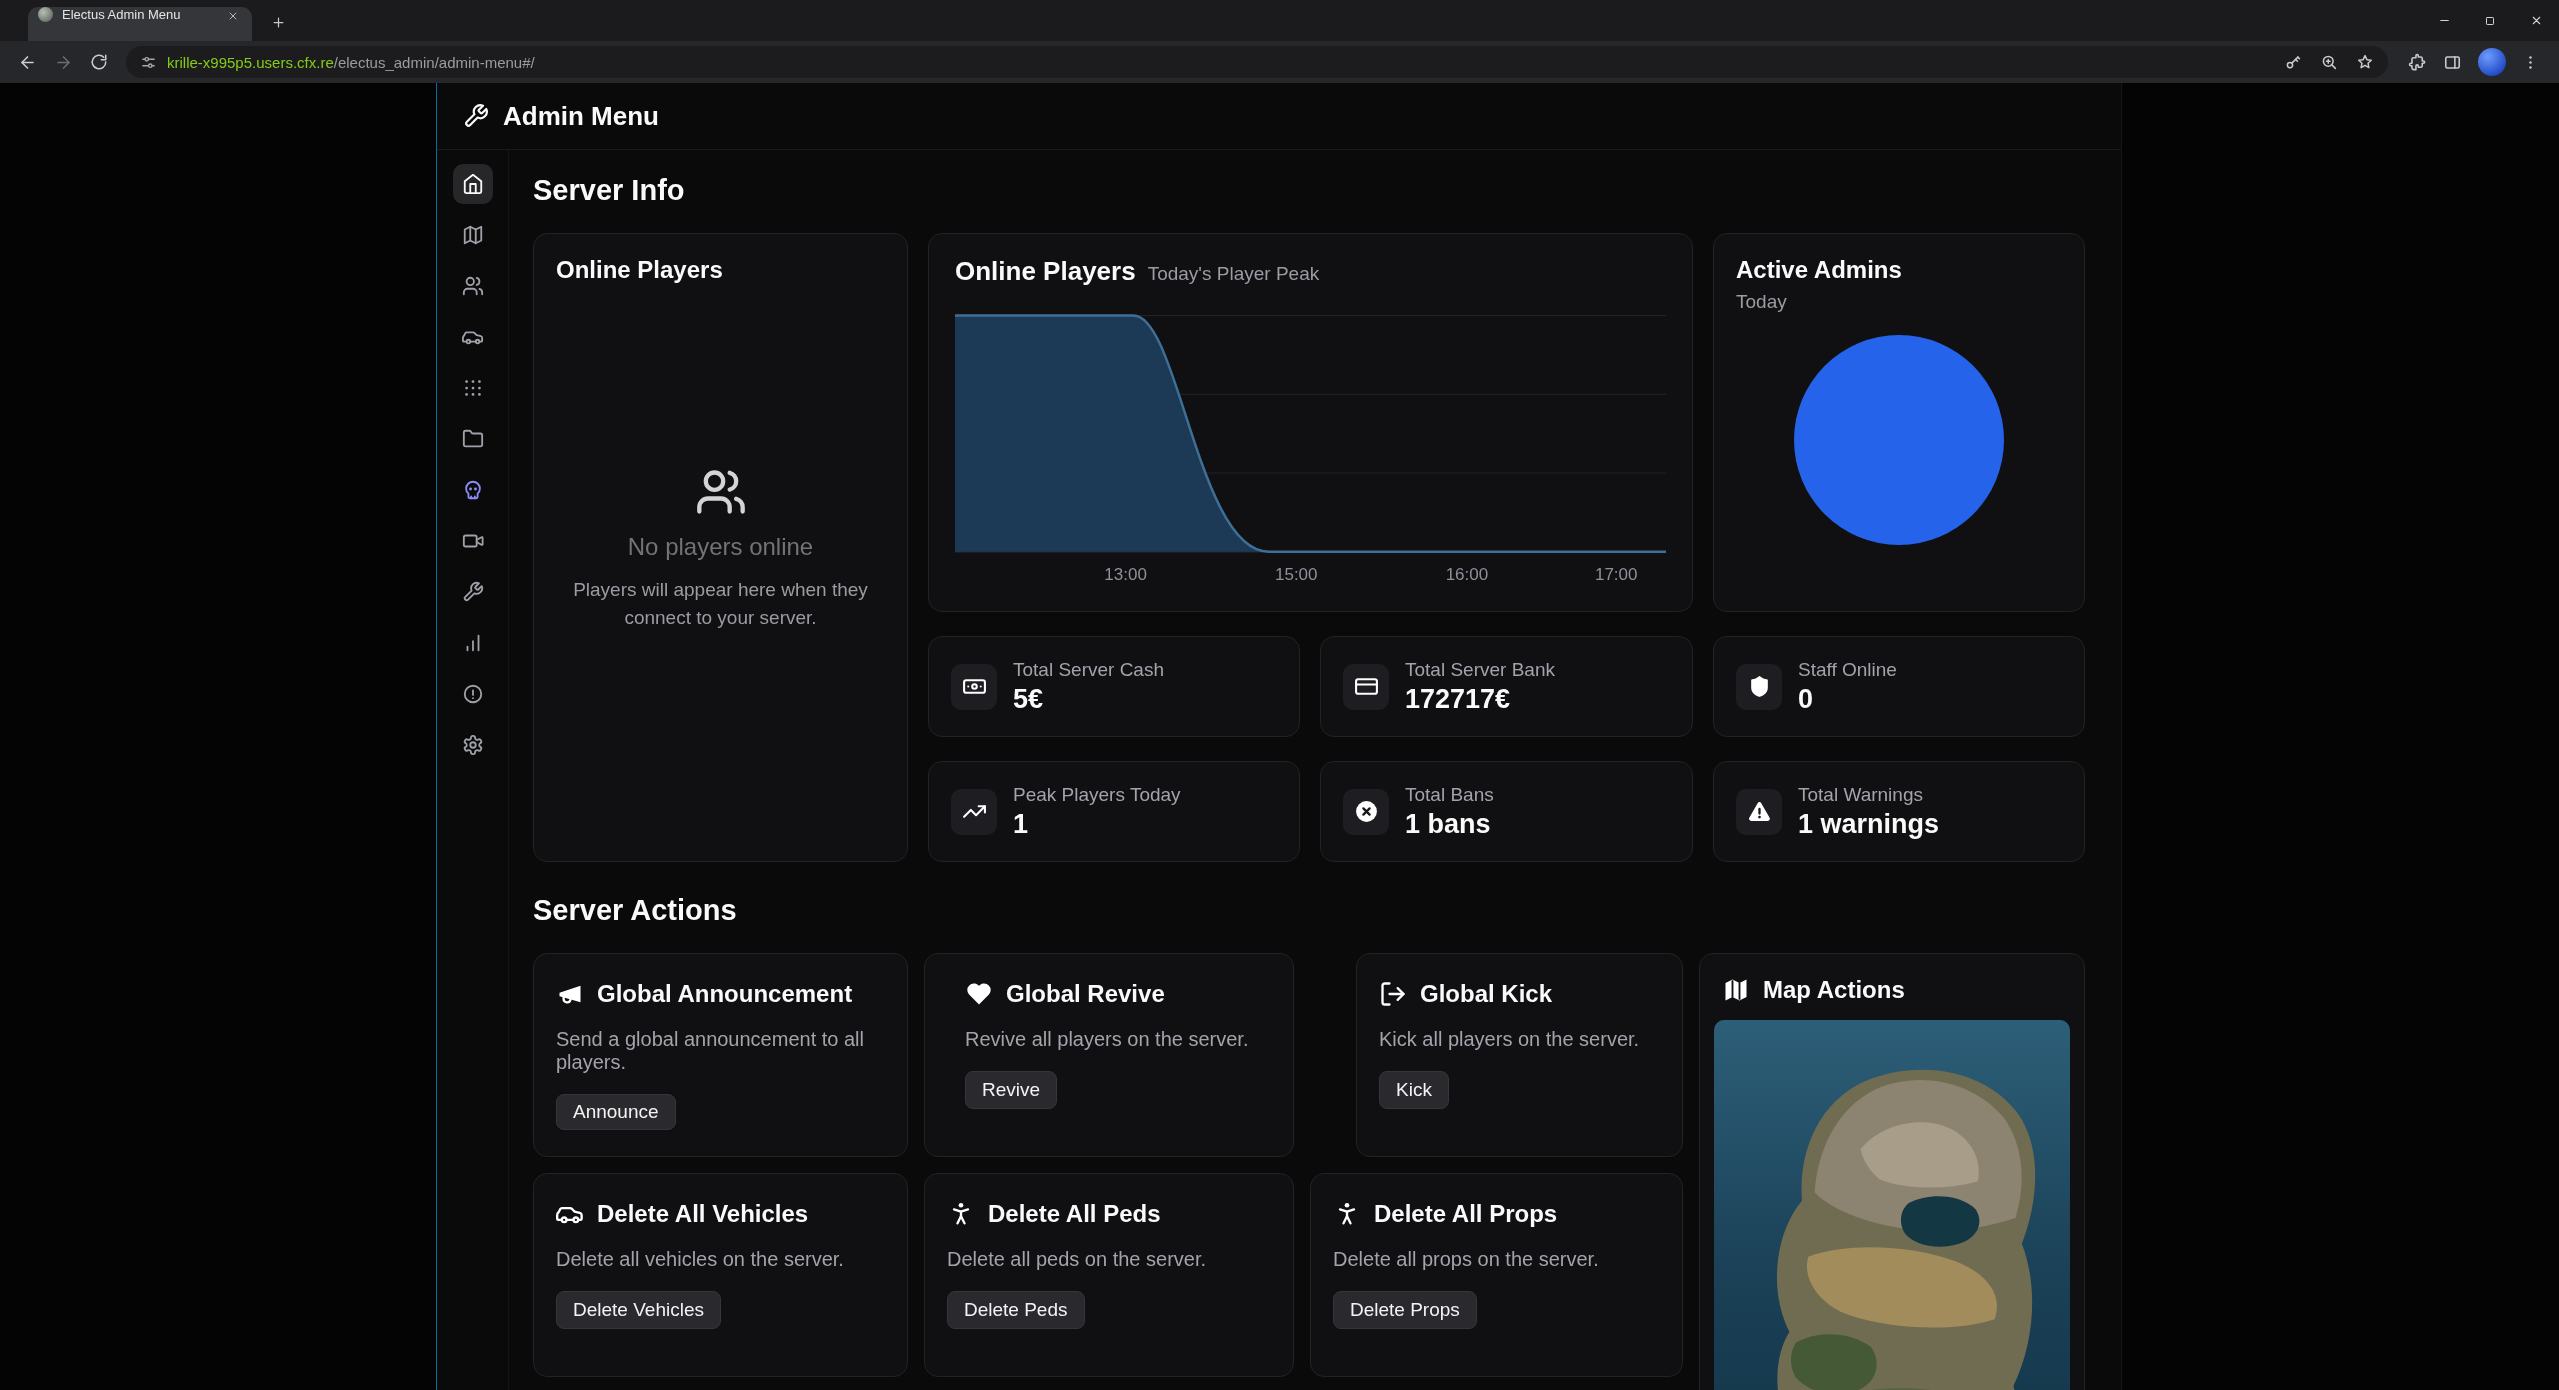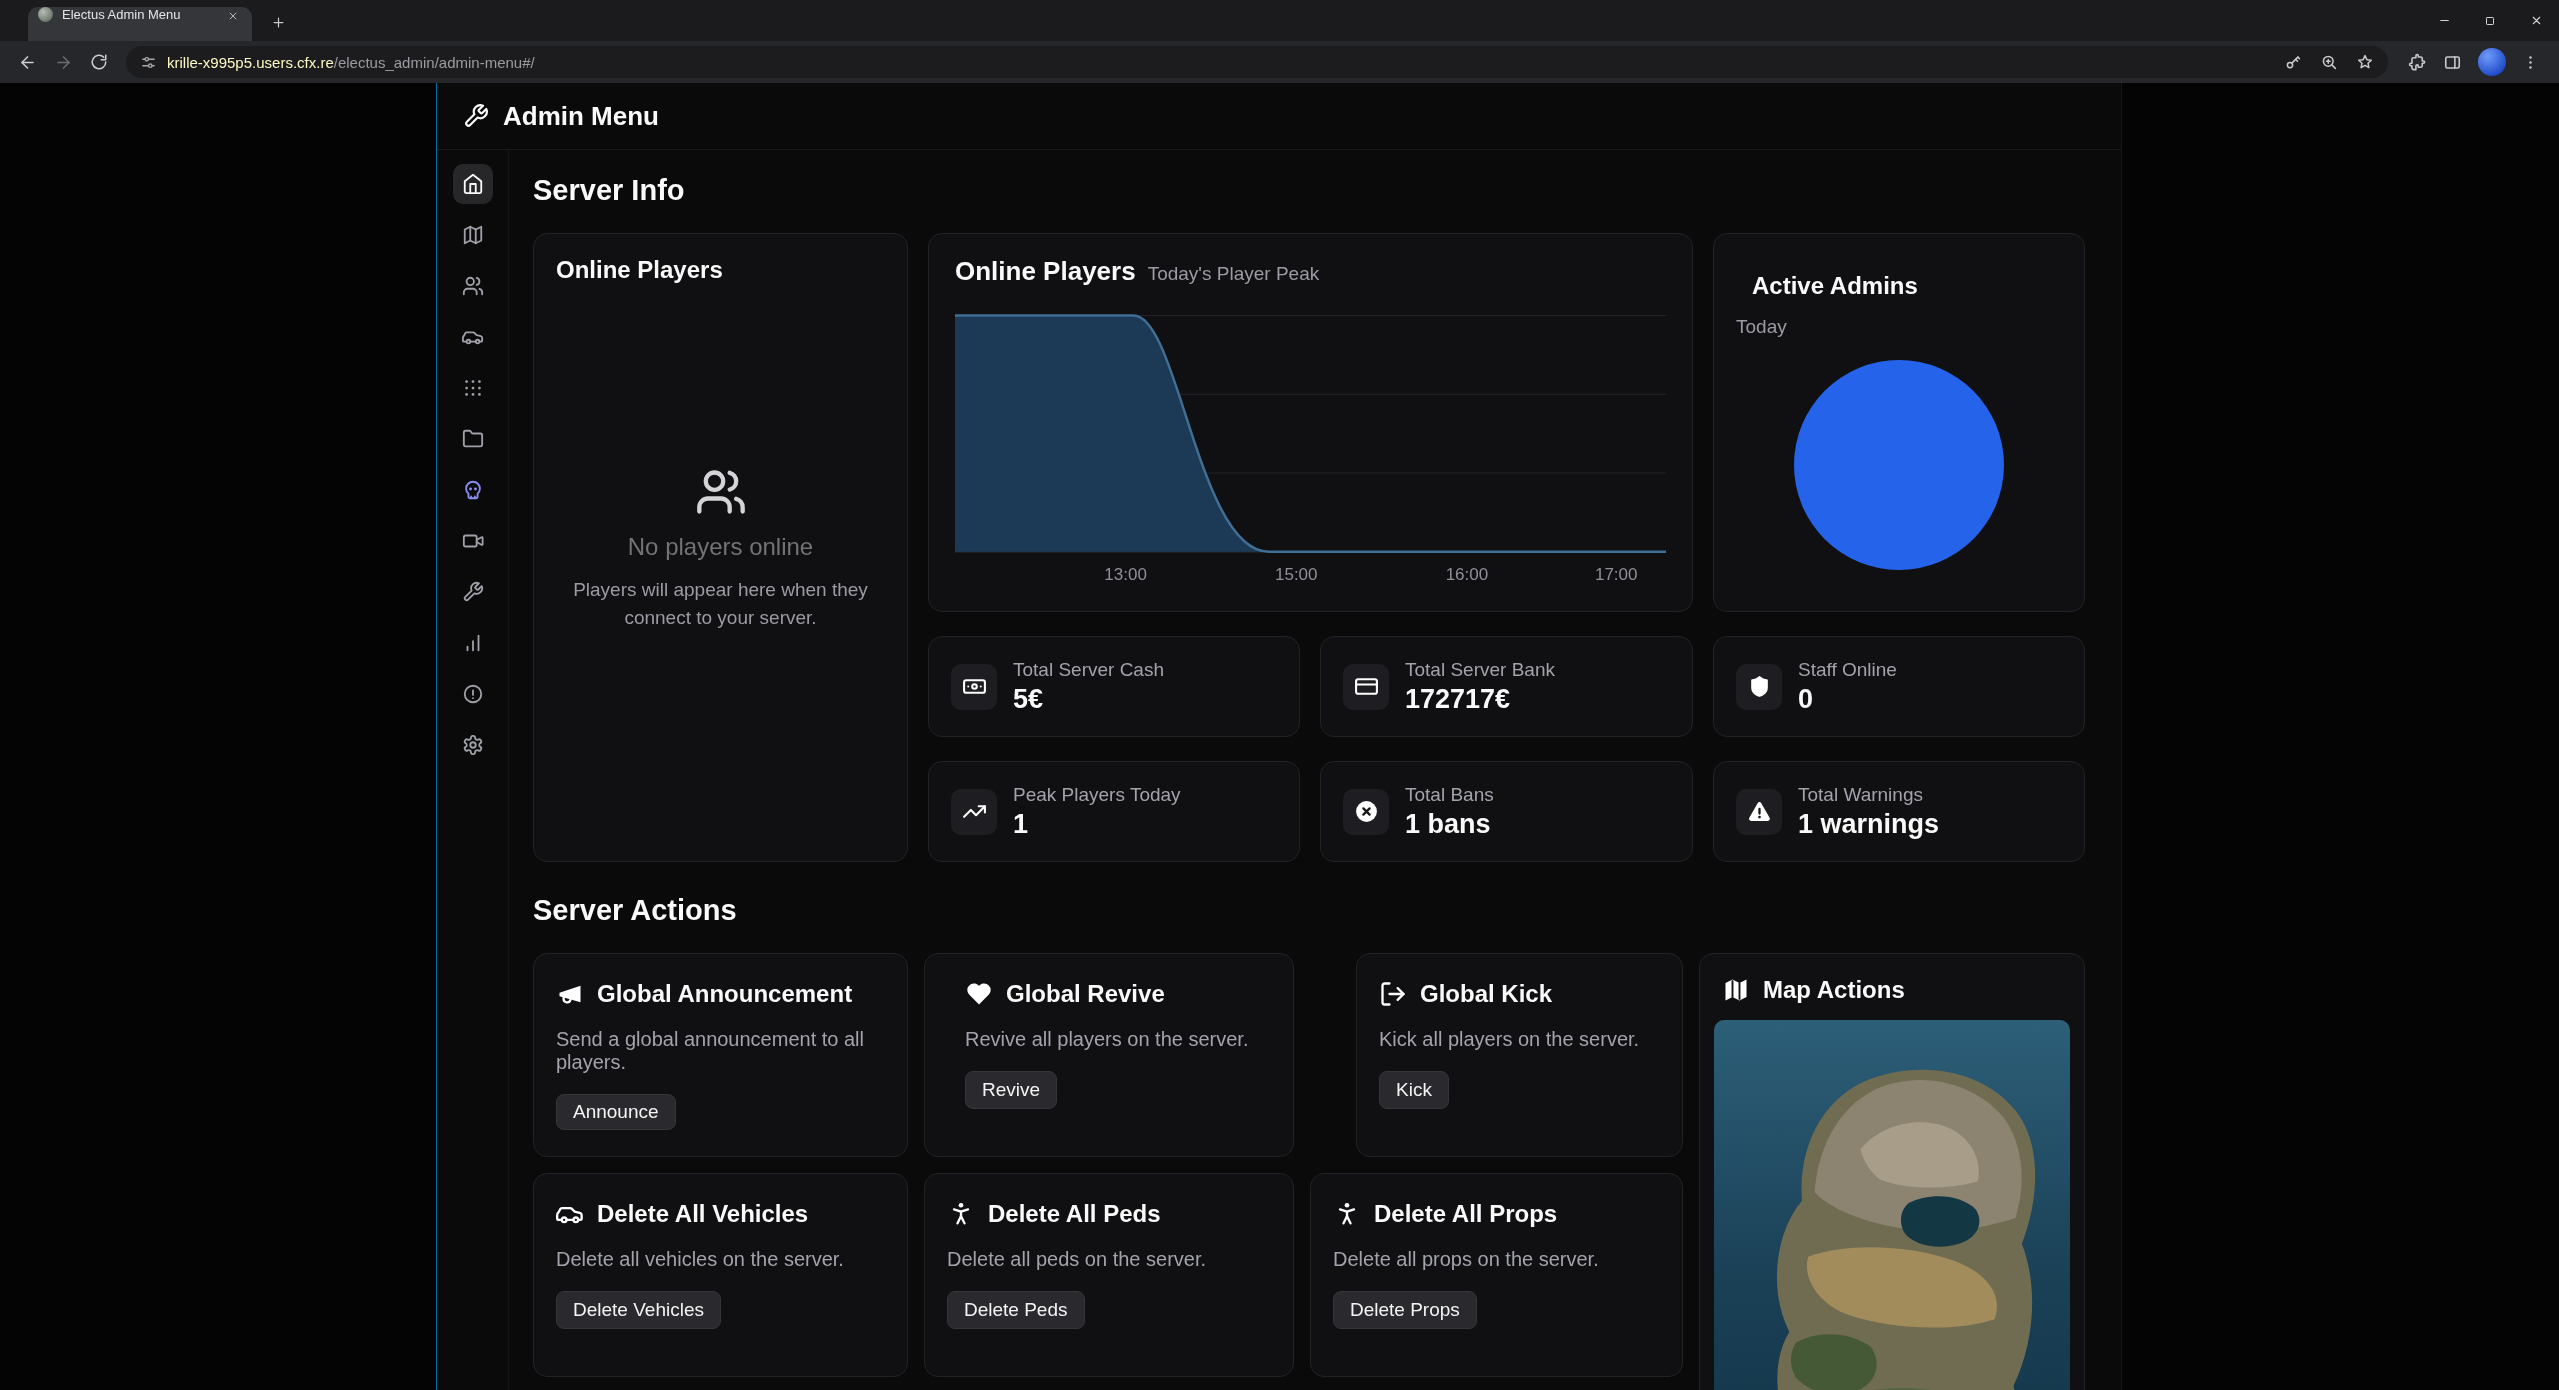--- a/index.html
+++ b/index.html
@@ -17,21 +17,21 @@
   .newtab{width:28px;height:28px;margin:0 0 5px 12px;border-radius:50%;display:flex;align-items:center;justify-content:center;color:#c6c7ca;}
   .win-controls{margin-left:auto;display:flex;height:100%;}
   .win-btn{width:46px;height:100%;display:flex;align-items:center;justify-content:center;color:#d2d3d6;}
 
   .toolbar{position:absolute;top:41px;left:0;right:0;height:42px;background:#26272b;display:flex;align-items:center;padding:0 10px;gap:2px;}
   .nav-btn{width:34px;height:34px;border-radius:50%;display:flex;align-items:center;justify-content:center;color:#cdced2;flex:0 0 34px;}
   .nav-btn.disabled{color:#6b6c71;}
   .omnibox{flex:1;height:32px;margin:0 8px;background:#1c1c1f;border-radius:16px;display:flex;align-items:center;padding:0 14px;gap:10px;min-width:0;}
   .site-ic{color:#a6a7ac;}
   .url{font-size:15px;color:#9b9ca1;white-space:nowrap;overflow:hidden;}
-  .url .domain{color:#fef9c3;}
+  .url .domain{color:#84cc16;}
   .omni-right{margin-left:auto;display:flex;gap:18px;align-items:center;color:#c9cace;}
   .tb-right{display:flex;align-items:center;gap:16px;padding:0 10px;color:#c9cace;}
   .avatar{width:28px;height:28px;border-radius:50%;background:radial-gradient(circle at 35% 30%,#6f9bff,#1d47c2 78%);}
 
   
   .page{position:absolute;top:83px;left:0;right:0;bottom:0;background:#040405;}
   .app{position:absolute;left:436px;top:0;width:1686px;height:100%;background:#0a0a0b;border-left:1px solid #0369a1;border-right:1px solid #151517;display:flex;flex-direction:column;}
   .app-header{flex:0 0 67px;display:flex;align-items:center;gap:14px;padding:0 26px;color:#fafafa;border-bottom:1px solid #19191c;}
   .app-title{font-size:26px;font-weight:700;}
   .app-body{flex:1;display:flex;min-height:0;}
@@ -54,21 +54,21 @@
   .chart-card{grid-column:2/4;grid-row:1;padding:22px 26px;display:flex;flex-direction:column;}
   .chart-head{display:flex;align-items:baseline;gap:12px;margin-bottom:16px;}
   .chart-head h3{margin:0;font-size:26px;font-weight:700;color:#fafafa;}
   .chart-head span{font-size:19px;color:#9b9ba3;}
   .plot{flex:1;position:relative;padding-left:20px;}
   .plot svg{position:absolute;left:0;top:0;width:100%;height:calc(100% - 30px);}
   .ticks{position:absolute;left:0;right:0;bottom:2px;height:22px;}
   .ticks span{position:absolute;transform:translateX(-50%);font-size:17px;color:#8f909a;}
 
   .admins-card{grid-column:4;grid-row:1;padding:22px;}
-  .admins-card h3{margin:16px;font-size:24px;font-weight:700;color:#fafafa;}
+  .admins-card h3{margin:0;font-size:24px;font-weight:700;color:#fafafa;}
   .admins-sub{margin-top:7px;font-size:19px;color:#9b9ba3;}
   .pie{width:210px;height:210px;border-radius:50%;background:#2563eb;margin:22px auto 0;}
 
   .stat{display:flex;align-items:center;gap:16px;padding:0 22px;}
   .s0{grid-column:2;grid-row:2;} .s1{grid-column:3;grid-row:2;} .s2{grid-column:4;grid-row:2;}
   .s3{grid-column:2;grid-row:3;} .s4{grid-column:3;grid-row:3;} .s5{grid-column:4;grid-row:3;}
   .stat-icon{flex:0 0 46px;width:46px;height:46px;border-radius:10px;background:#1e1e22;display:flex;align-items:center;justify-content:center;color:#fff;}
   .stat-label{font-size:19px;color:#a2a3ab;}
   .stat-value{font-size:27px;font-weight:700;color:#fafafa;margin-top:3px;}
 

